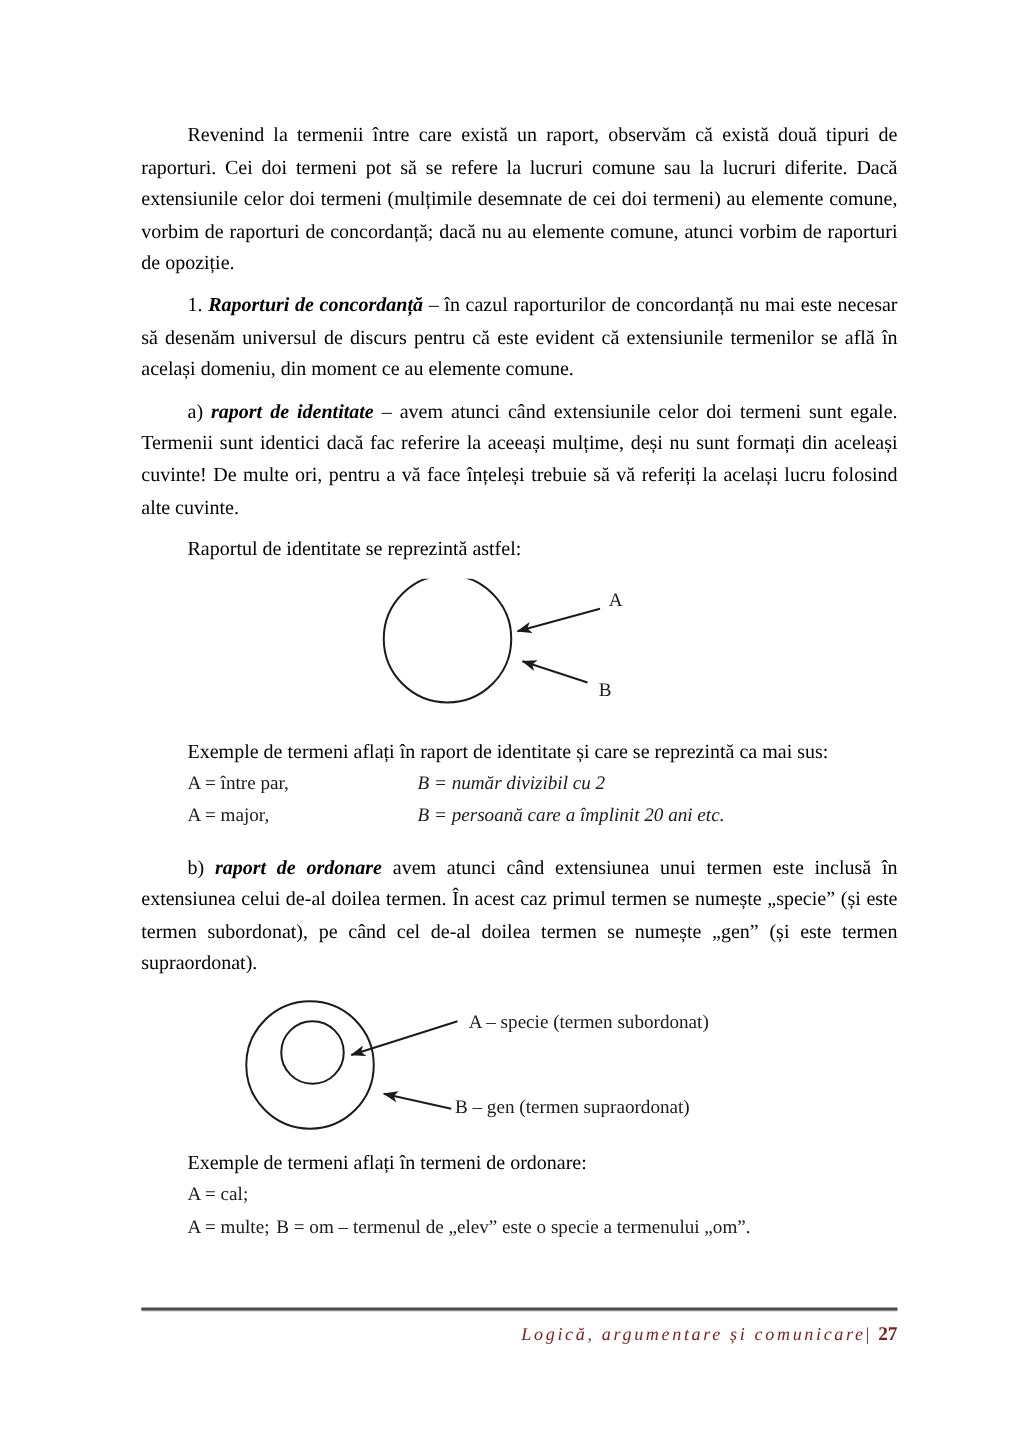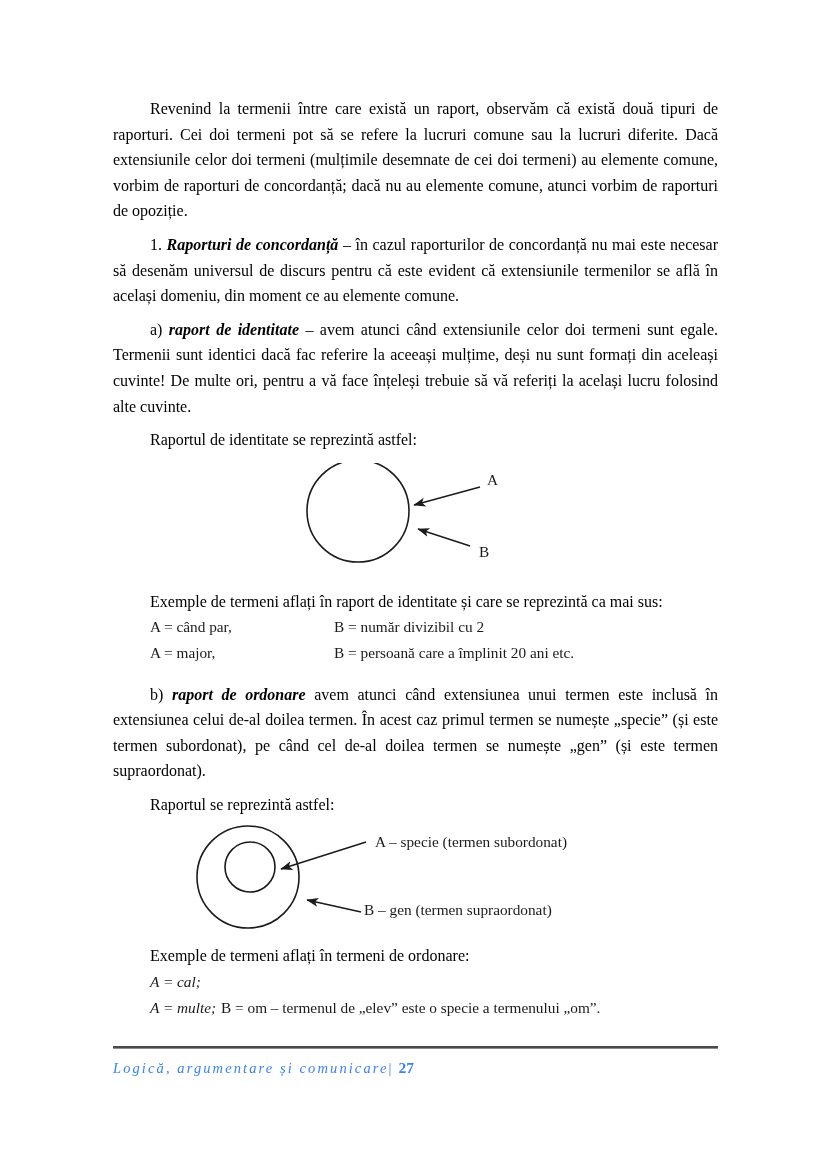--- a/index.html
+++ b/index.html
@@ -52,31 +52,31 @@
     font-size: 15.3px;
     line-height: 25.6px;
     padding-left: 37px;
   }
   .ex-row .col-a {
     width: 184px;
     flex: 0 0 184px;
   }
   .ex-row .col-b {
     flex: 1 1 auto;
+    font-style: italic;
   }
   .ex-row-tight {
     display: flex;
     font-size: 15.3px;
     line-height: 25.6px;
     padding-left: 37px;
   }
   .ex-row-tight .col-a {
     width: 71px;
     flex: 0 0 71px;
-    font-style: italic;
   }
   .ex-row-tight .col-b {
     flex: 1 1 auto;
   }
   
   .figure {
     position: relative;
     width: 605px;
   }
   .figure svg {
@@ -96,22 +96,23 @@
   }
   .footer-rule {
     width: 100%;
     height: 3px;
     border-top: 2px solid #4a4a4a;
     border-bottom: 1px solid #8d8d8d;
     box-sizing: border-box;
   }
   .footer-text {
     margin-top: 10px;
+    text-align: right;
     font-size: 14.5px;
-    color: #3b82f6;
+    color: #7f1d1d;
     white-space: nowrap;
   }
   .footer-title {
     font-style: italic;
     letter-spacing: 2.1px;
   }
   .footer-sep {
     font-style: normal;
     letter-spacing: 0;
   }
@@ -164,36 +165,35 @@
         <text class="fig-label" x="366" y="94">B</text>
       </svg>
     </div>
 
     <div class="sp-14"></div>
 
     <p class="body indent">Exemple de termeni aflați în raport de identitate și care se reprezintă ca mai sus:</p>
 
     <div class="ex-block">
       <div class="ex-row">
-        <span class="col-a">A = când par,</span>
+        <span class="col-a">A = între par,</span>
         <span class="col-b">B = număr divizibil cu 2</span>
       </div>
       <div class="ex-row">
         <span class="col-a">A = major,</span>
         <span class="col-b">B = persoană care a împlinit 20 ani etc.</span>
       </div>
     </div>
 
     <div class="sp-16"></div>
 
     <p class="body indent"><span>b) </span><span class="term">raport de ordonare</span><span> avem atunci când extensiunea unui termen este inclusă în extensiunea celui de-al doilea termen. În acest caz primul termen se numește „specie” (și este termen subordonat), pe când cel de-al doilea termen se numește „gen” (și este termen supraordonat).</span></p>
 
     <div class="sp-8"></div>
 
-    <p class="body indent">Raportul se reprezintă astfel:</p>
 
     <div class="sp-8"></div>
 
     <div class="figure">
       <svg width="605" height="110" viewBox="0 0 605 110" xmlns="http://www.w3.org/2000/svg">
         <defs>
           <marker id="ah2" markerWidth="9" markerHeight="9" refX="7.5" refY="3.2" orient="auto" markerUnits="strokeWidth">
             <path d="M0,0.2 L8,3.2 L0,6.2 L2,3.2 z" fill="#1b1b1b"></path>
           </marker>
         </defs>

